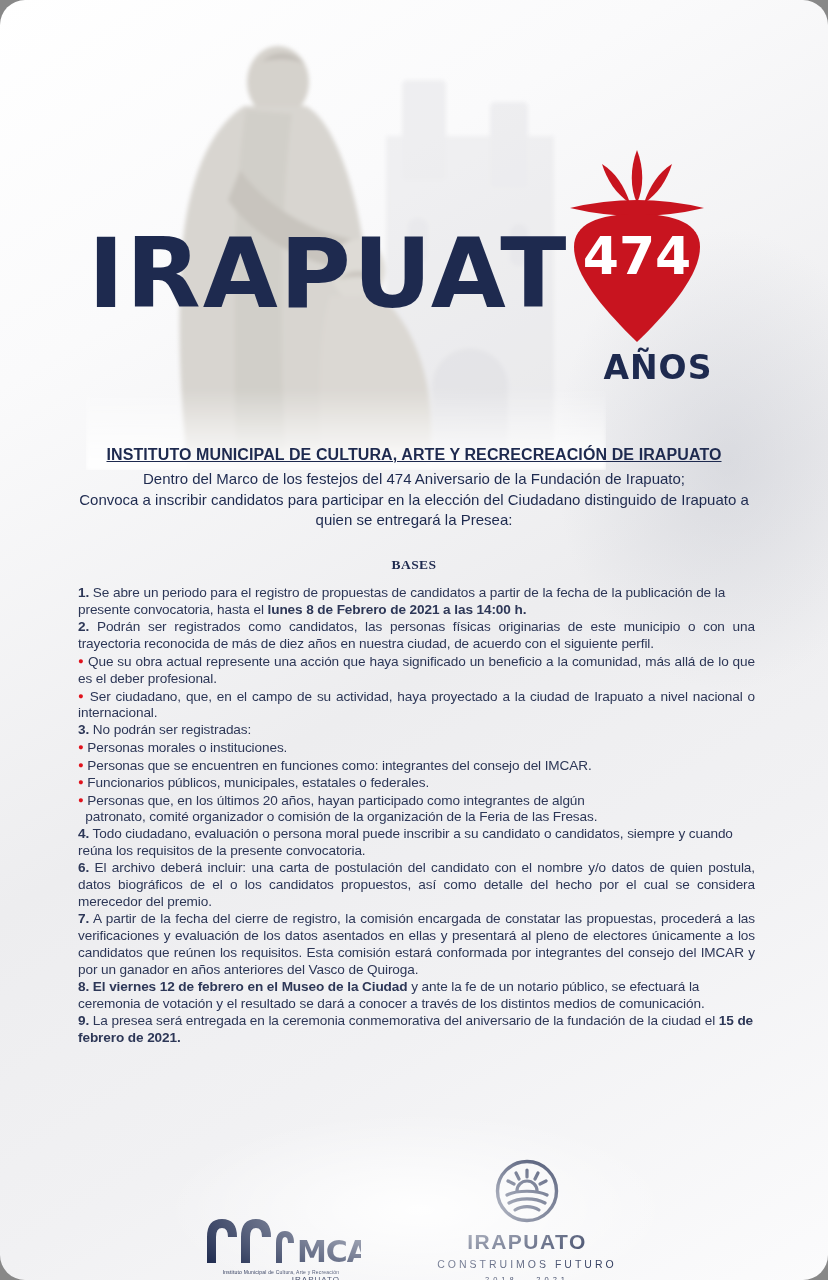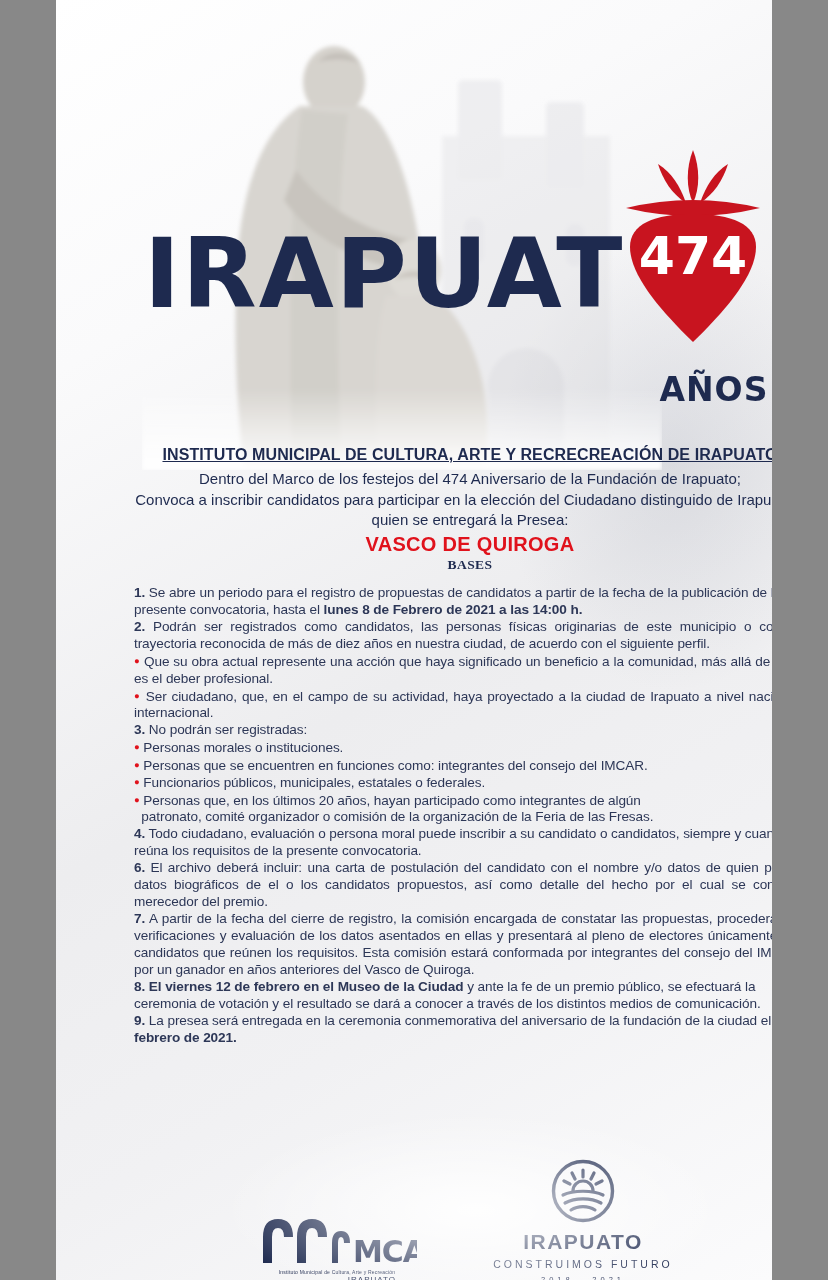--- a/index.html
+++ b/index.html
@@ -1,34 +1,34 @@
 <!DOCTYPE html>
 <html style="--navy: #1e2a4f; --text: #2d3757; --red: #c8141f; --bright_red: #e0121c; --stone: #d8d5d0;"><head>
 <meta charset="utf-8">
 <style>
   :root{
     --navy:#1e2a4f; --text:#2d3757; --red:#c8141f; --bright_red:#e0121c; --stone:#d8d5d0;
   }
   html,body{margin:0;padding:0;background:#888;}
   .page{
-    position:relative;width:716px;height:1280px;margin:0 auto;overflow:hidden;
+    position:relative;width:828px;height:1280px;margin:0 auto;overflow:hidden;
     background:linear-gradient(150deg,#ffffff 0%,#fafafb 22%,#ededef 52%,#f1f1f3 72%,#fbfbfc 100%);
-    font-family:"Liberation Sans",sans-serif;color:var(--text);
+    font-family:"Liberation Sans",sans-serif;color:var(--text);border-radius:25px;
   }
   .shade-right{position:absolute;right:-140px;top:140px;width:480px;height:640px;
     background:radial-gradient(closest-side,rgba(185,188,198,.38),rgba(185,188,198,0) 72%);}
   .shade-bottom{position:absolute;left:80px;bottom:-60px;width:680px;height:260px;
     background:radial-gradient(closest-side,rgba(255,255,255,.9),rgba(255,255,255,0) 75%);}
   .statue-wrap{position:absolute;left:86px;top:18px;}
   .title-row{position:absolute;left:88px;top:212px;display:flex;align-items:flex-start;}
   .wordmark{font-family:"DejaVu Sans",sans-serif;font-weight:bold;font-size:97px;line-height:1.28;
     letter-spacing:2px;color:var(--navy);}
   .berry{position:relative;margin-left:-6px;margin-top:-64px;width:150px;text-align:right;}
   .anios{font-family:"DejaVu Sans",sans-serif;font-weight:bold;font-size:33px;letter-spacing:1px;
-    color:var(--navy);margin-top:22px;}
+    color:var(--navy);margin-top:0;}
   .header-block{position:absolute;left:64px;top:446px;width:700px;text-align:center;color:var(--navy);}
   .header-institute{font-size:16px;font-weight:bold;letter-spacing:.1px;margin-bottom:5px;text-decoration:underline;}
   .header-line{font-size:15px;line-height:20.5px;}
   .award{position:absolute;left:0;top:533px;width:828px;text-align:center;
     font-size:20px;font-weight:bold;color:var(--bright_red);letter-spacing:.3px;}
   .bases{position:absolute;left:0;top:557px;width:828px;text-align:center;
     font-size:13.5px;font-weight:bold;color:var(--navy);letter-spacing:.4px;font-family:Liberation Serif, serif;}
   .body-block{position:absolute;left:78px;top:584px;width:677px;font-size:13.6px;
     line-height:17px;letter-spacing:-.1px;color:var(--text);}
   .body-block p{margin:0;}
@@ -112,38 +112,37 @@
       <div class="anios">AÑOS</div>
     </div>
   </div>
 
   <div class="header-block">
     <div class="header-institute">INSTITUTO MUNICIPAL DE CULTURA, ARTE Y RECRECREACIÓN DE IRAPUATO</div>
     <div class="header-line">Dentro del Marco de los festejos del 474 Aniversario de la Fundación de Irapuato;</div>
     <div class="header-line">Convoca a inscribir candidatos para participar en la elección del Ciudadano distinguido de Irapuato a quien se entregará la Presea:</div>
   </div>
 
-  <div class="award">VASCO DE QUIROGA</div>
   <div class="bases">BASES</div>
 
   <div class="body-block">
       <p class=""><b>1.</b> <span>Se abre un periodo para el registro de propuestas de candidatos a partir de la fecha de la publicación de la presente convocatoria, hasta el </span><b>lunes 8 de Febrero de 2021 a las 14:00 h.</b></p>
       <p class="justify "><b>2.</b> <span>Podrán ser registrados como candidatos, las personas físicas originarias de este municipio o con una trayectoria reconocida de más de diez años en nuestra ciudad, de acuerdo con el siguiente perfil.</span></p>
       <p class="justify "><span class="dot">●</span> <span>Que su obra actual represente una acción que haya significado un beneficio a la comunidad, más allá de lo que es el deber profesional.</span></p>
       <p class="justify "><span class="dot">●</span> <span>Ser ciudadano, que, en el campo de su actividad, haya proyectado a la ciudad de Irapuato a nivel nacional o internacional.</span></p>
       <p class=""><b>3.</b> <span>No podrán ser registradas:</span></p>
       <p class=""><span class="dot">●</span> <span>Personas morales o instituciones.</span></p>
       <p class=""><span class="dot">●</span> <span>Personas que se encuentren en funciones como: integrantes del consejo del IMCAR.</span></p>
       <p class=""><span class="dot">●</span> <span>Funcionarios públicos, municipales, estatales o federales.</span></p>
       <p class="pre"><span class="dot">●</span> <span>Personas que, en los últimos 20 años, hayan participado como integrantes de algún
 &nbsp;&nbsp;patronato, comité organizador o comisión de la organización de la Feria de las Fresas.</span></p>
       <p class=""><b>4.</b> <span>Todo ciudadano, evaluación o persona moral puede inscribir a su candidato o candidatos, siempre y cuando reúna los requisitos de la presente convocatoria.</span></p>
       <p class="justify "><b>6.</b> <span>El archivo deberá incluir: una carta de postulación del candidato con el nombre y/o datos de quien postula, datos biográficos de el o los candidatos propuestos, así como detalle del hecho por el cual se considera merecedor del premio.</span></p>
       <p class="justify "><b>7.</b> <span>A partir de la fecha del cierre de registro, la comisión encargada de constatar las propuestas, procederá a las verificaciones y evaluación de los datos asentados en ellas y presentará al pleno de electores únicamente a los candidatos que reúnen los requisitos. Esta comisión estará conformada por integrantes del consejo del IMCAR y por un ganador en años anteriores del Vasco de Quiroga.</span></p>
-      <p class=""><b>8.</b> <b>El viernes 12 de febrero en el Museo de la Ciudad</b><span> y ante la fe de un premio público, se efectuará la ceremonia de votación y el resultado se dará a conocer a través de los distintos medios de comunicación.</span></p>
+      <p class=""><b>8.</b> <b>El viernes 12 de febrero en el Museo de la Ciudad</b><span> y ante la fe de un notario público, se efectuará la ceremonia de votación y el resultado se dará a conocer a través de los distintos medios de comunicación.</span></p>
       <p class=""><b>9.</b> <span>La presea será entregada en la ceremonia conmemorativa del aniversario de la fundación de la ciudad el </span><b>15 de febrero de 2021.</b></p>
     </div>
 
   <div class="footer">
     <div class="imcar-block">
       <svg width="160" height="52" viewBox="0 0 160 52">
         <g fill="var(--navy)">
 
           <path d="M6,48 V22 Q6,4 21,4 Q36,4 36,22 l-9,0 Q27,13 21,13 Q15,13 15,22 V48 Z"></path>
           <path d="M40,48 V22 Q40,4 55,4 Q70,4 70,22 l-9,0 Q61,13 55,13 Q49,13 49,22 V48 Z"></path>

